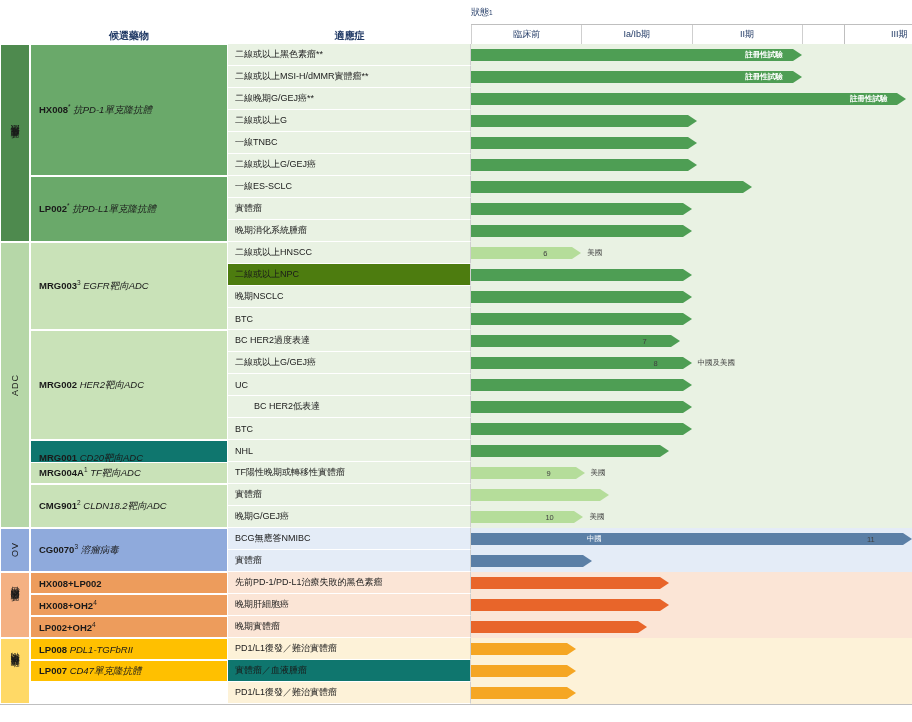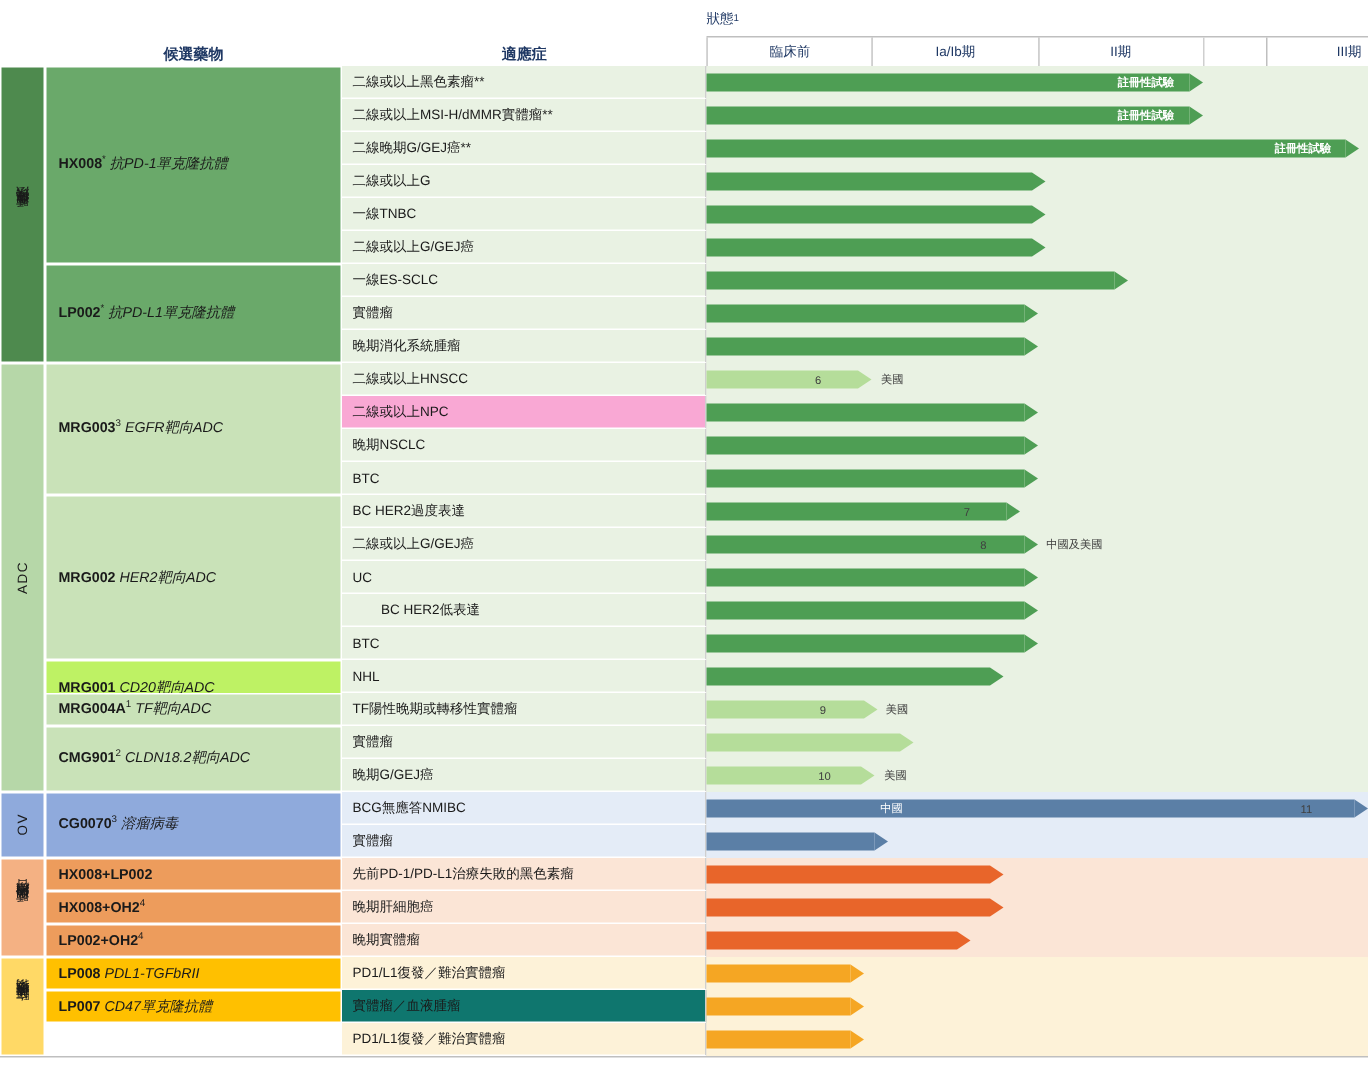--- a/index.html
+++ b/index.html
@@ -160,21 +160,21 @@
       </div>
       <div class="drug" style="top: 176px; height: 66px; background: rgb(106, 169, 106);">
         <div><span class="nm">LP002</span><span class="sup">*</span> <span class="it">抗PD-L1單克隆抗體</span></div>
       </div>
       <div class="drug" style="top: 242px; height: 88px; background: rgb(201, 226, 184);">
         <div><span class="nm">MRG003</span><span class="sup">3</span> <span class="it">EGFR靶向ADC</span></div>
       </div>
       <div class="drug" style="top: 330px; height: 110px; background: rgb(201, 226, 184);">
         <div><span class="nm">MRG002</span> <span class="it">HER2靶向ADC</span></div>
       </div>
-      <div class="drug" style="top: 440px; height: 36px; background: #bef264;">
+      <div class="drug" style="top: 440px; height: 36px; background: #0f766e;">
         <div><span class="nm">MRG001</span> <span class="it">CD20靶向ADC</span></div>
       </div>
       <div class="drug" style="top: 462px; height: 22px; background: rgb(201, 226, 184);">
         <div><span class="nm">MRG004A</span><span class="sup">1</span> <span class="it">TF靶向ADC</span></div>
       </div>
       <div class="drug" style="top: 484px; height: 44px; background: rgb(201, 226, 184);">
         <div><span class="nm">CMG901</span><span class="sup">2</span> <span class="it">CLDN18.2靶向ADC</span></div>
       </div>
       <div class="drug" style="top: 528px; height: 44px; background: rgb(143, 170, 220);">
         <div><span class="nm">CG0070</span><span class="sup">3</span> <span class="it">溶瘤病毒</span></div>
@@ -264,21 +264,21 @@
       <div class="barwrap" style="top: 242px; background: rgb(233, 242, 227);">
         <div class="bar" style="left: 0px; width: 110.25px;">
           <div class="body" style="width: 101.25px; background: rgb(181, 221, 154);"></div>
           <div class="tip" style="left: 101.25px; border-left: 9px solid rgb(181, 221, 154);"></div>
         </div>
         <div class="barnote" style="left: 72.25px;">
           <span class="num">6</span>
         </div>
         <div class="note-right" style="left: 116.25px;">美國</div>
       </div>
-      <div class="indi" style="top: 264px; background: #f9a8d4;">二線或以上NPC</div>
+      <div class="indi" style="top: 264px; background: #4d7c0f;">二線或以上NPC</div>
       <div class="barwrap" style="top: 264px; background: rgb(233, 242, 227);">
         <div class="bar" style="left: 0px; width: 220.5px;">
           <div class="body" style="width: 211.5px; background: rgb(78, 158, 84);"></div>
           <div class="tip" style="left: 211.5px; border-left: 9px solid rgb(78, 158, 84);"></div>
         </div>
       </div>
       <div class="indi" style="top: 286px; background: rgb(233, 242, 227);">晚期NSCLC</div>
       <div class="barwrap" style="top: 286px; background: rgb(233, 242, 227);">
         <div class="bar" style="left: 0px; width: 220.5px;">
           <div class="body" style="width: 211.5px; background: rgb(78, 158, 84);"></div>

